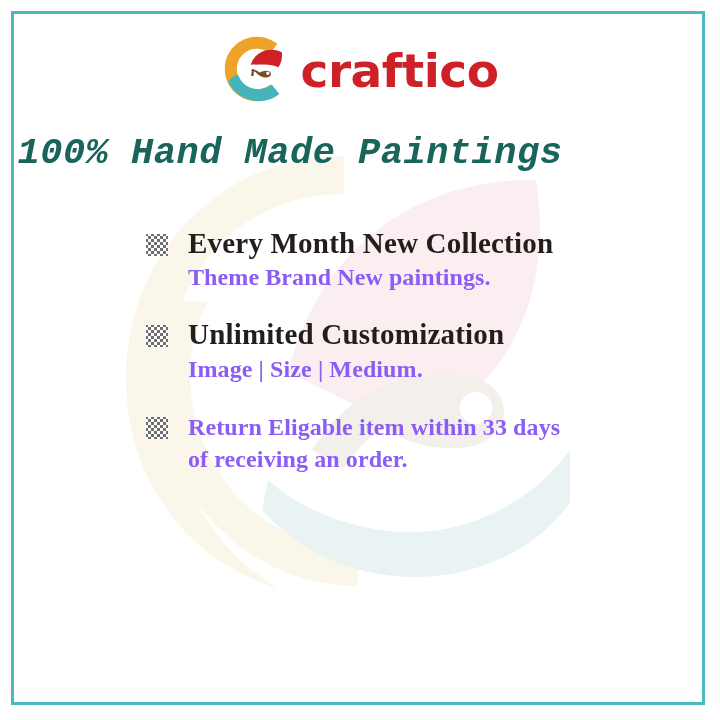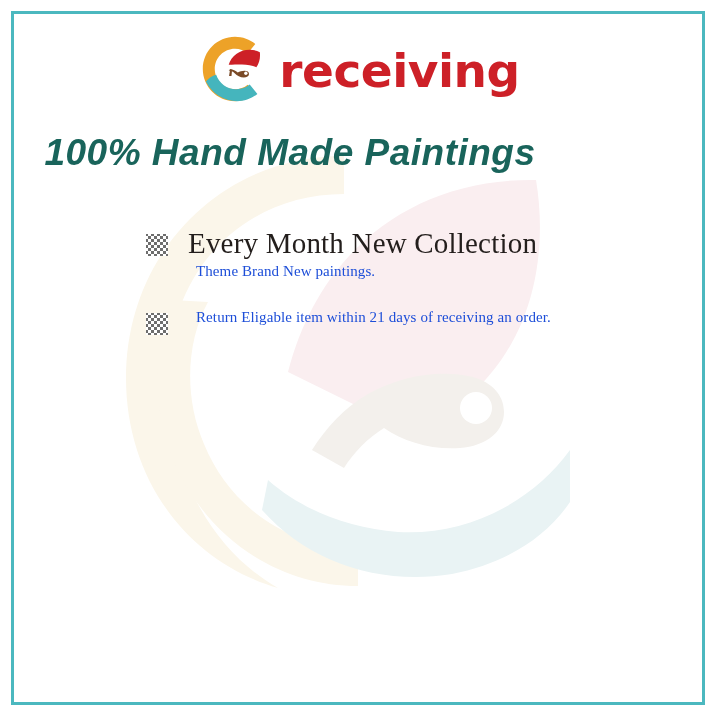--- a/index.html
+++ b/index.html
@@ -77,35 +77,36 @@
 
   
   .tagline {
     position: absolute;
     top: 132px;
     left: 0;
     width: 580px;
     text-align: center;
     z-index: 3;
     color: #19645b;
-    font-family: Liberation Sans, sans-serif;
+    font-family: Liberation Mono, monospace;
     font-style: italic;
     font-weight: bold;
     font-size: 37px;
     letter-spacing: 0.5px;
     white-space: nowrap;
   }
 
   
   .features {
     position: absolute;
     left: 0;
     top: 228px;
     width: 576px;
     z-index: 3;
+    font-weight: bold;
   }
   .feature {
     position: relative;
     padding-left: 188px;
     margin-bottom: 26px;
   }
   .feature:last-child { margin-bottom: 0; }
 
   .bullet-icon {
     position: absolute;
@@ -118,28 +119,27 @@
 
   .feature-title {
     color: #231e1c;
     font-family: "Liberation Serif", serif;
     font-size: 29px;
     line-height: 1.08;
     letter-spacing: 0.2px;
     white-space: nowrap;
   }
   .feature-desc {
-    color: #1d4ed8;
+    color: #8b5cf6;
     font-family: "Liberation Serif", serif;
-    font-size: 15px;
+    font-size: 24px;
     line-height: 1.34;
     letter-spacing: 0.1px;
     margin-top: 2px;
     max-width: 400px;
-    margin-left: 8px;
   }
 </style>
 </head>
 <body>
 
 <div id="canvas">
 
   <div class="watermark">
     <svg viewBox="0 0 460 450" xmlns="http://www.w3.org/2000/svg">
 
@@ -170,21 +170,21 @@
 
         <path d="M41 44 C44.5 31.5 56.5 22.5 71 22.5 C76.5 22.5 81.5 23.8 85.5 26
                  C86.5 34.5 84.5 42 80.5 47.5 C75 45 68 43.5 60 43.5 C53 43.5 46.5 43.8 41 44 Z" fill="#cd2027"></path>
 
         <path d="M41 52 C44 52 47 53.5 49.5 56 C53 59.5 57.5 62 62.5 62 C67 62 70 60 70 57
                  C70 54 67.5 52.5 63.5 52.5 C60 52.5 56.5 53.5 54 55 C51 52.5 47 50.8 43 50.5 Z" fill="#7a4a27"></path>
         <path d="M43 50.5 L41.5 60 L45 60 L45.8 51 Z" fill="#7a4a27"></path>
         <circle cx="65.5" cy="56" r="2.4" fill="#ffffff"></circle>
       </svg>
     </div>
-    <div class="logo-word">receiving</div>
+    <div class="logo-word">craftico</div>
   </div>
 
   <div class="tagline">100% Hand Made Paintings</div>
 
   <div class="features">
 
     <div class="feature">
       <span class="bullet-icon">
         <svg viewBox="0 0 24 24" xmlns="http://www.w3.org/2000/svg">
           <defs>
@@ -194,35 +194,44 @@
               <rect x="3" y="3" width="3" height="3" fill="#6e6e6e"></rect>
             </pattern>
           </defs>
           <rect x="1" y="1" width="22" height="22" fill="url(#mesh1)"></rect>
         </svg>
       </span>
       <div class="feature-title">Every Month New Collection</div>
       <div class="feature-desc">Theme Brand New paintings.</div>
     </div>
 
-
-    <div class="feature">
-      <span class="bullet-icon">
-        <svg viewBox="0 0 24 24" xmlns="http://www.w3.org/2000/svg">
-          <rect x="1" y="1" width="22" height="22" fill="url(#mesh1)"></rect>
-        </svg>
-      </span>
-    </div>
-
-    <div class="feature">
-      <span class="bullet-icon">
-        <svg viewBox="0 0 24 24" xmlns="http://www.w3.org/2000/svg">
-          <rect x="1" y="1" width="22" height="22" fill="url(#mesh1)"></rect>
-        </svg>
-      </span>
-      <div class="feature-desc">Return Eligable item within 21 days of receiving an order.</div>
+    <div class="feature">
+      <span class="bullet-icon">
+        <svg viewBox="0 0 24 24" xmlns="http://www.w3.org/2000/svg">
+          <rect x="1" y="1" width="22" height="22" fill="url(#mesh1)"></rect>
+        </svg>
+      </span>
+      <div class="feature-title">Unlimited Customization</div>
+      <div class="feature-desc">Image | Size | Medium.</div>
+    </div>
+
+    <div class="feature">
+      <span class="bullet-icon">
+        <svg viewBox="0 0 24 24" xmlns="http://www.w3.org/2000/svg">
+          <rect x="1" y="1" width="22" height="22" fill="url(#mesh1)"></rect>
+        </svg>
+      </span>
+    </div>
+
+    <div class="feature">
+      <span class="bullet-icon">
+        <svg viewBox="0 0 24 24" xmlns="http://www.w3.org/2000/svg">
+          <rect x="1" y="1" width="22" height="22" fill="url(#mesh1)"></rect>
+        </svg>
+      </span>
+      <div class="feature-desc">Return Eligable item within 33 days of receiving an order.</div>
     </div>
 
   </div>
 
   <div class="frame"></div>
 
 </div>
 
 </body></html>

